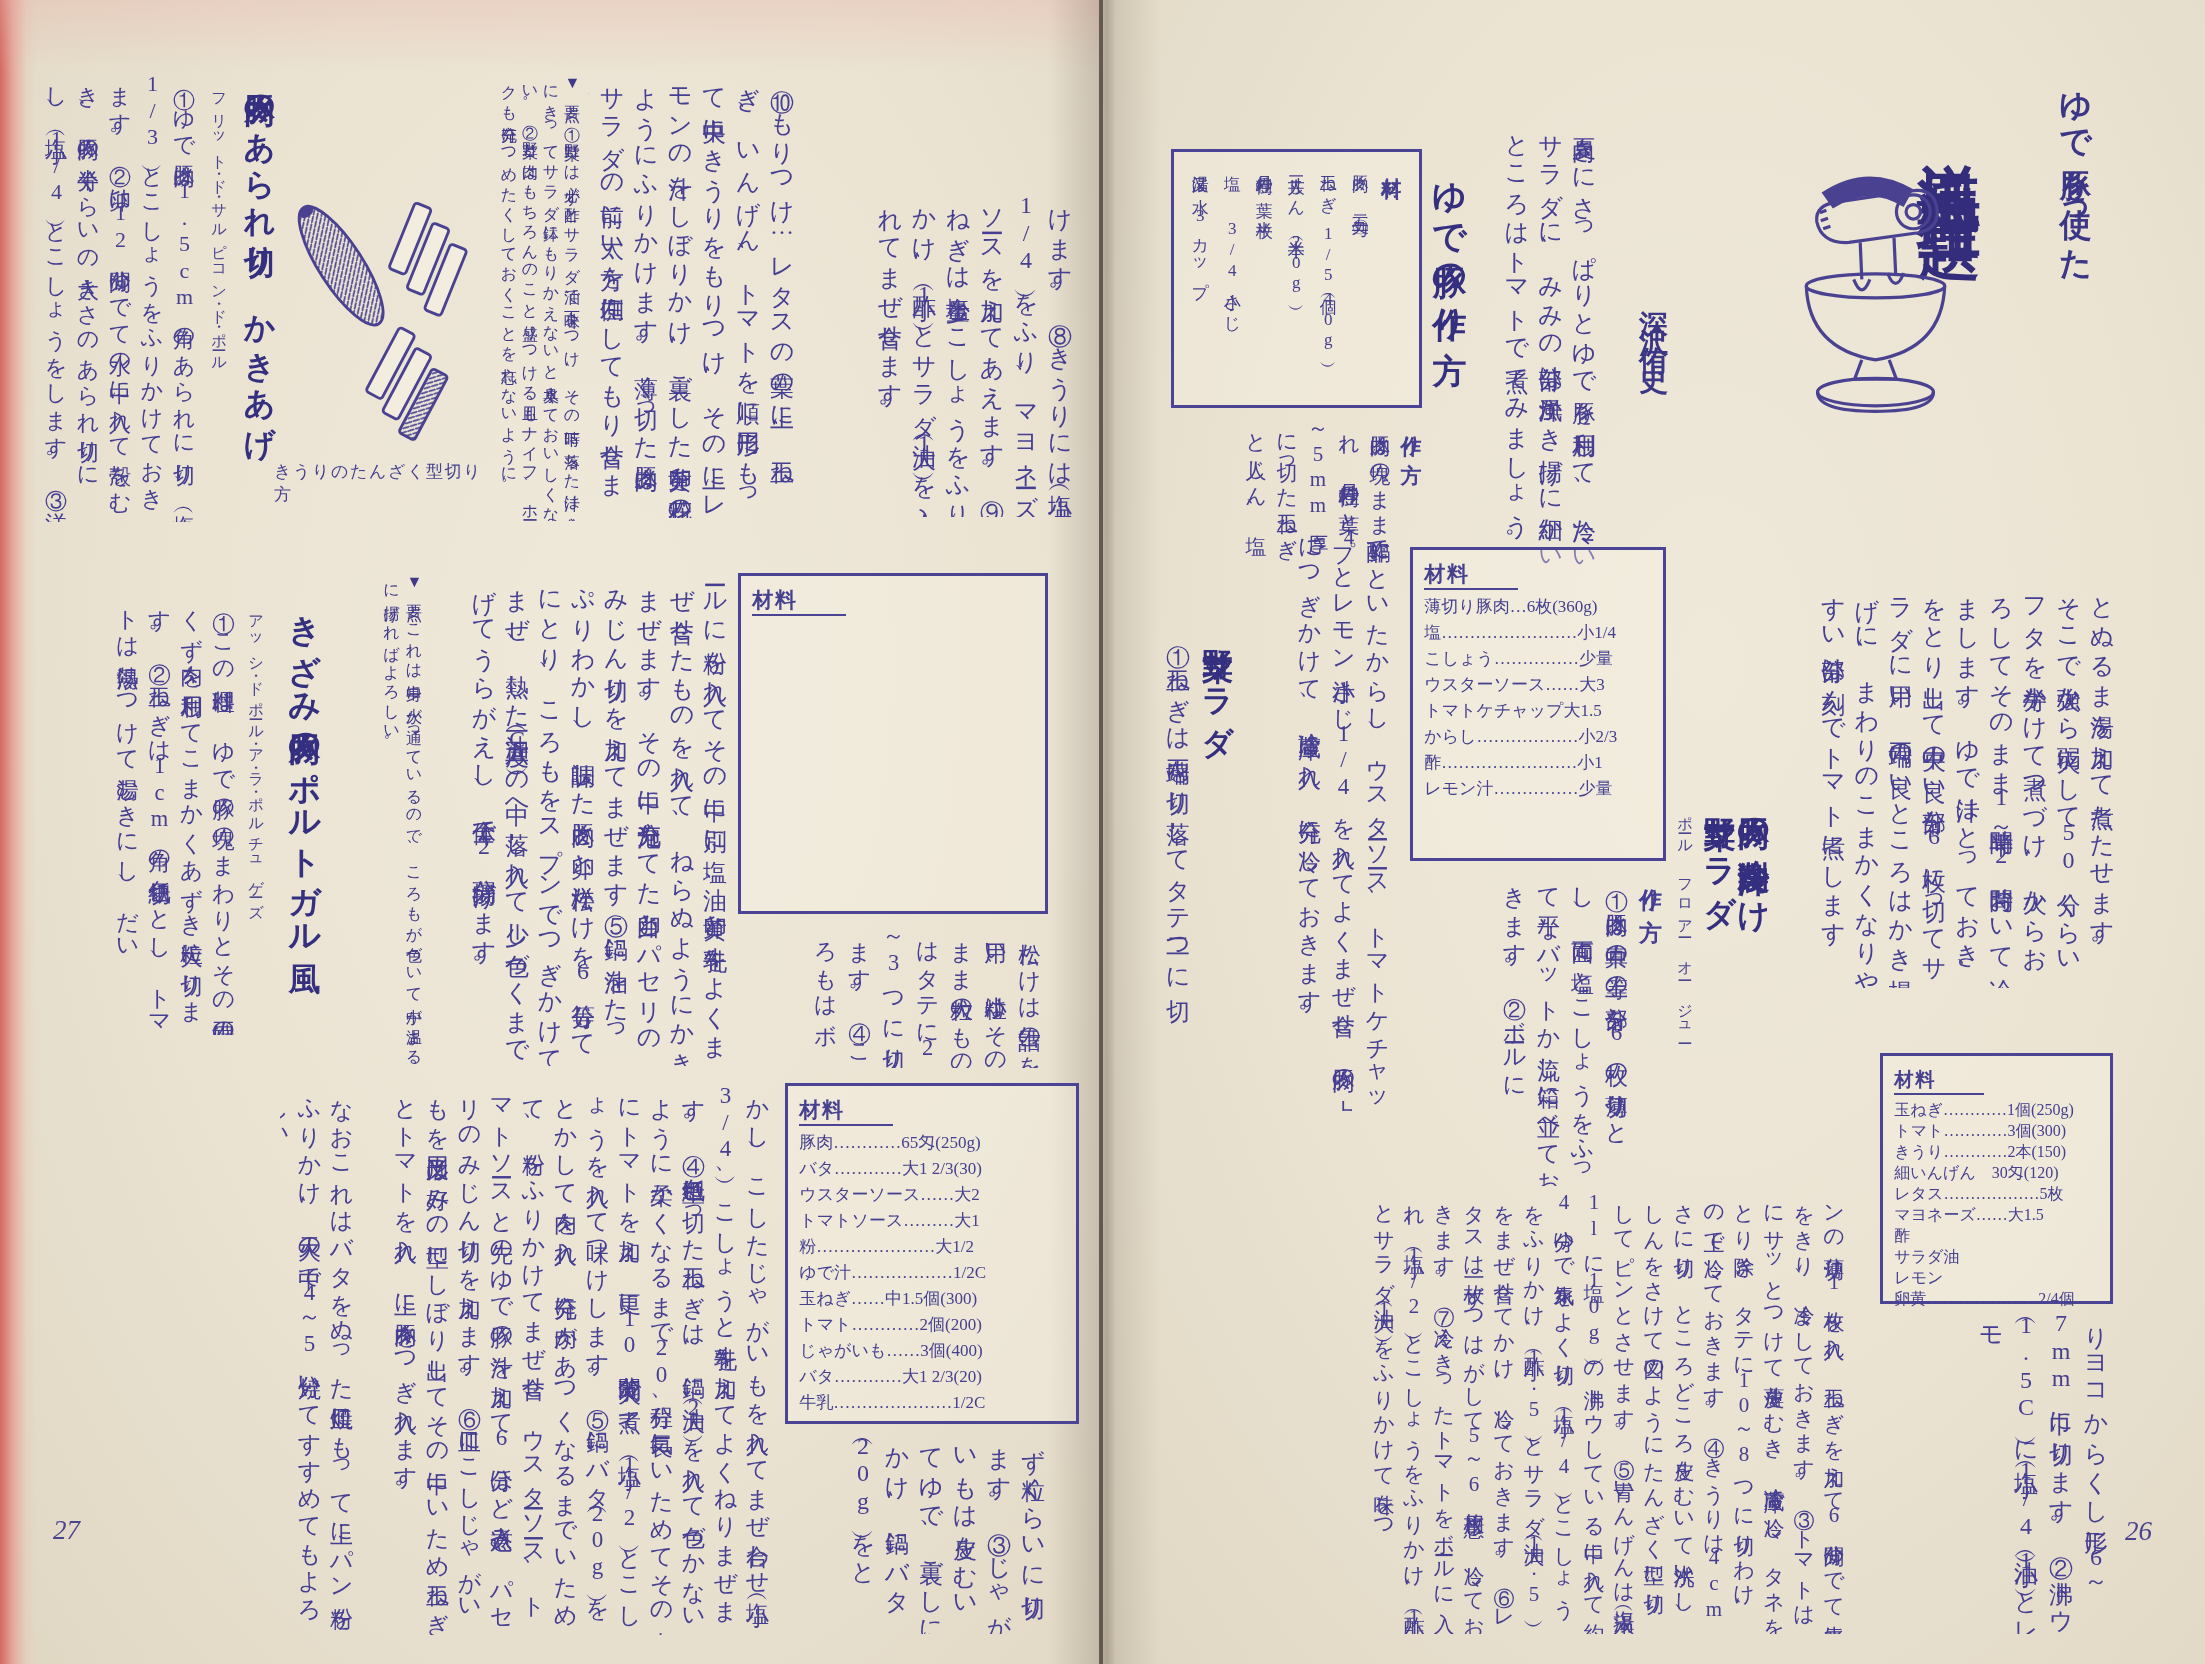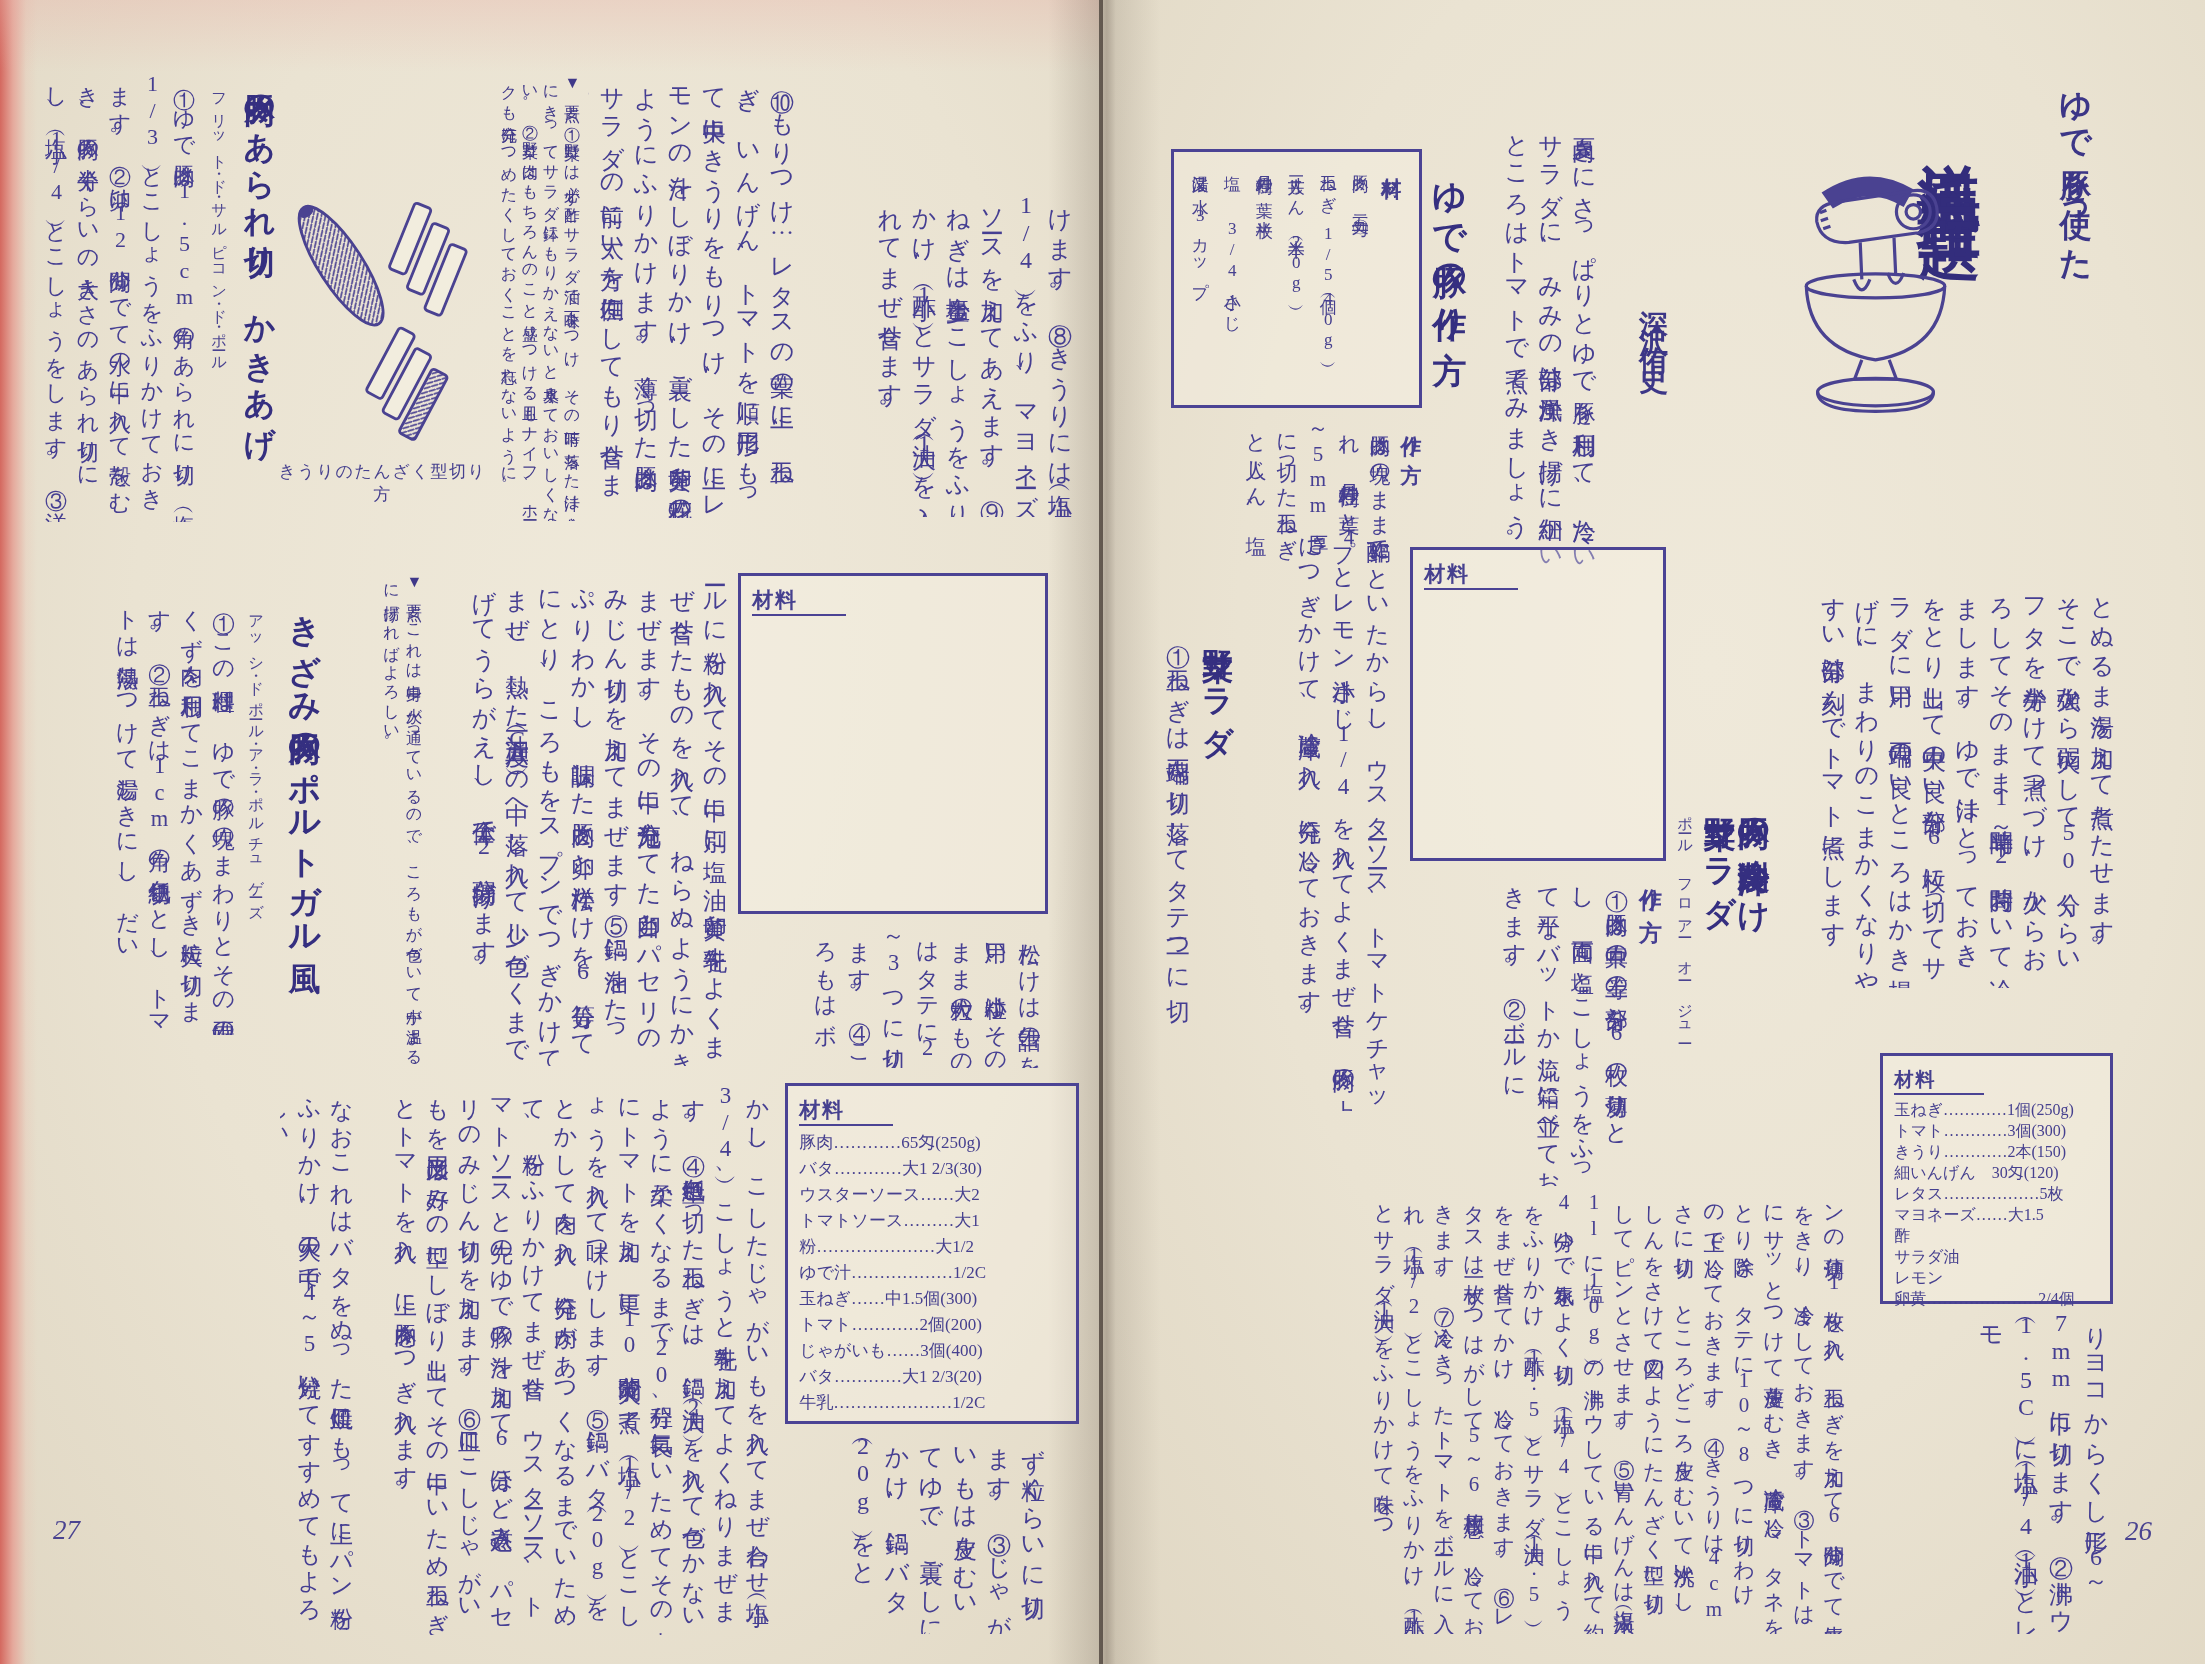--- a/index.html
+++ b/index.html
@@ -26,21 +26,21 @@
   .body30{font-size:24px;line-height:1.4;}
   .mbox{position:absolute;border:3.2px solid #4b4394;padding:9.7px 11.3px;box-sizing:border-box;
     background:rgba(248,244,232,0.35);color:#46408f;}
   .mbox .mlabel{font-weight:bold;font-size:21px;letter-spacing:1.6px;
     border-bottom:2.4px solid #4b4394;display:inline-block;padding-right:48px;margin-bottom:4.8px;}
   .mlines{white-space:pre-line;font-size:17px;line-height:26px;}
   .vbox-lines{white-space:pre-line;}
   .yoten{color:#3f3889;}
   .pnum{position:absolute;font-size:27px;font-style:italic;color:#4a4390;}
   .boldlab{font-weight:bold;display:block;}
-  .capt{font-size:17px;text-align:center;color:#46408f;letter-spacing:1.6px;}
+  .capt{font-size:17px;color:#46408f;letter-spacing:1.6px;}
   svg{display:block;}
 </style>
 </head>
 <body>
 
 <div class="spread">
 
   <div class="page left"></div>
 
   <div class="page right"></div>
@@ -87,20 +87,28 @@
   </div>
 
   <div class="v body30" style="left:1767px;top:581px;width:351px;height:407px;">とぬるま湯を加えて煮たたせます。そこで強火から弱火にして50分くらいフタを半分かけて煮つづけ、火からおろしてそのまま1時間半～2時間おいて冷まします。ゆで汁はとっておき、肉をとり出して中央の良い部分を6枚に切ってサラダに用い、両端の良いところはかき揚げに、まわりのこまかくなりやすい部分は刻んでトマト煮にします</div>
 
   <div class="v sect" style="left:1732px;top:793px;height:338px;font-size:32px;">豚肉の冷製肉汁かけ</div>
   <div class="v sect" style="left:1698px;top:793px;height:185px;font-size:32px;">野菜サラダ</div>
   <div class="v sub" style="left:1674px;top:805px;height:266px;">ポール　フロアー　オー　ジュー</div>
 
   <div class="mbox" style="left:1410px;top:547px;width:256px;height:314px;">
     <span class="mlabel">材料</span>
+    <div class="mlines">薄切り豚肉…6枚(360g)
+塩……………………小1/4
+こしょう……………少量
+ウスターソース……大3
+トマトケチャップ大1.5
+からし………………小2/3
+酢……………………小1
+レモン汁……………少量</div>
   </div>
 
   <div class="v" style="left:1445px;top:871px;width:222px;height:315px;font-size:23px;line-height:34px;">
     <span class="boldlab">作り方</span>
     <span>①豚肉は真中の上等の部分を6枚の薄切りとし、両面に塩とこしょうをふって平なバットか流し箱に並べておきます。②ボールに</span>
   </div>
 
   <div class="v" style="left:1256px;top:523px;width:138px;height:588px;font-size:23px;line-height:34px;">酢でといたからし、ウスターソース、トマトケチャップとレモン汁小さじ1/4を入れてよくまぜ合せ、豚肉の上につぎかけて、冷蔵庫に入れ、充分に冷しておきます。</div>
 
   <div class="v sect" style="left:1196px;top:626px;height:185px;font-size:31px;">野菜サラダ</div>

